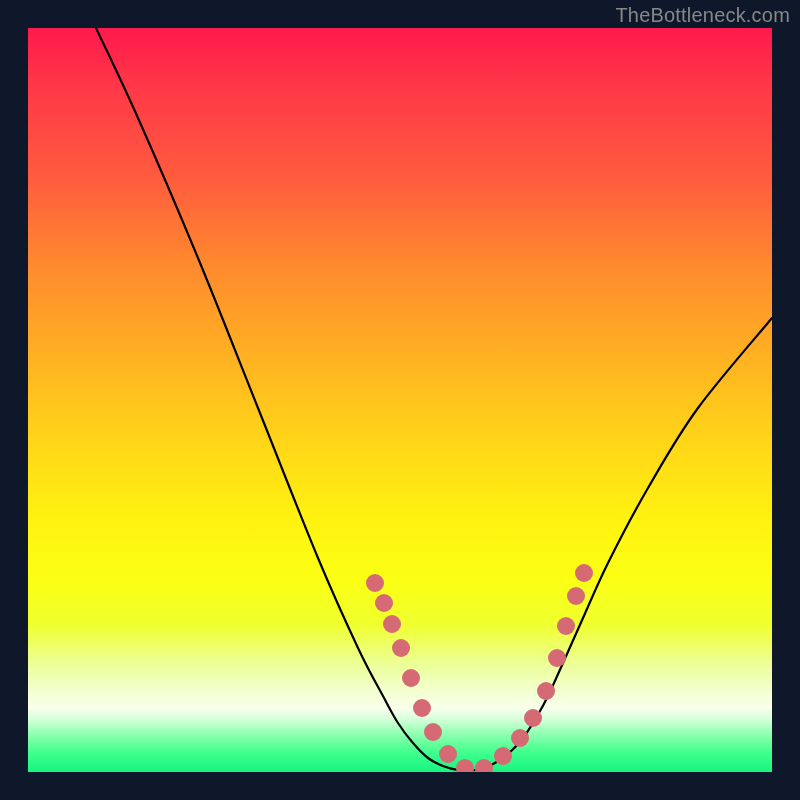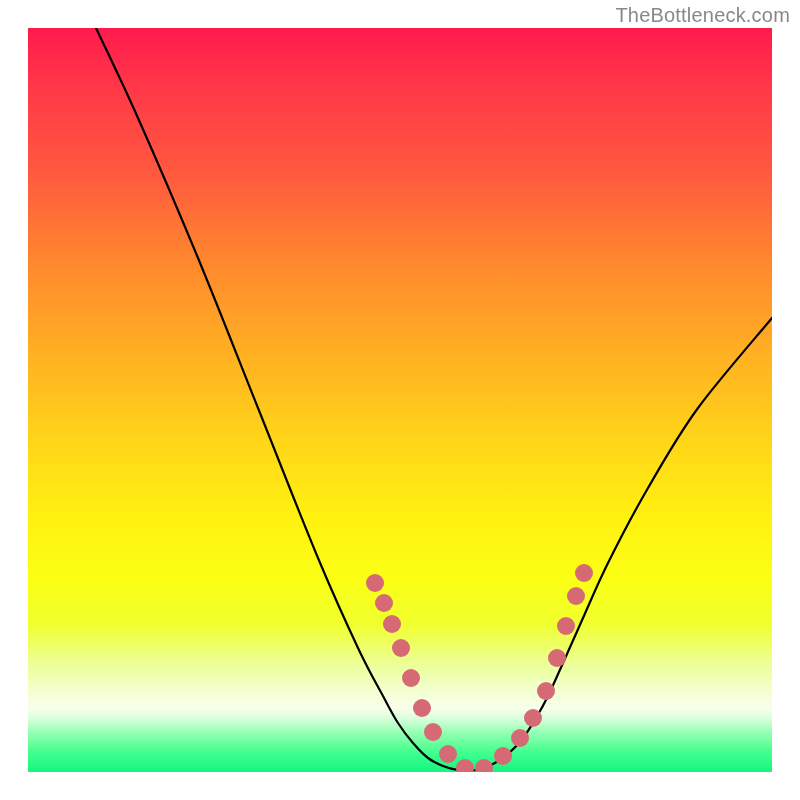--- a/index.html
+++ b/index.html
@@ -8,21 +8,21 @@
     width: 800px;
     height: 800px;
     background: #000;
     overflow: hidden;
     font-family: Arial, Helvetica, sans-serif;
   }
   .frame {
     position: absolute;
     width: 800px;
     height: 800px;
-    background: #ffffff;
+    background: #0f172a;
   }
   .plot-box {
     position: absolute;
     left: 28px;
     top: 28px;
     width: 744px;
     height: 744px;
     overflow: hidden;
   }
   .gradient {

